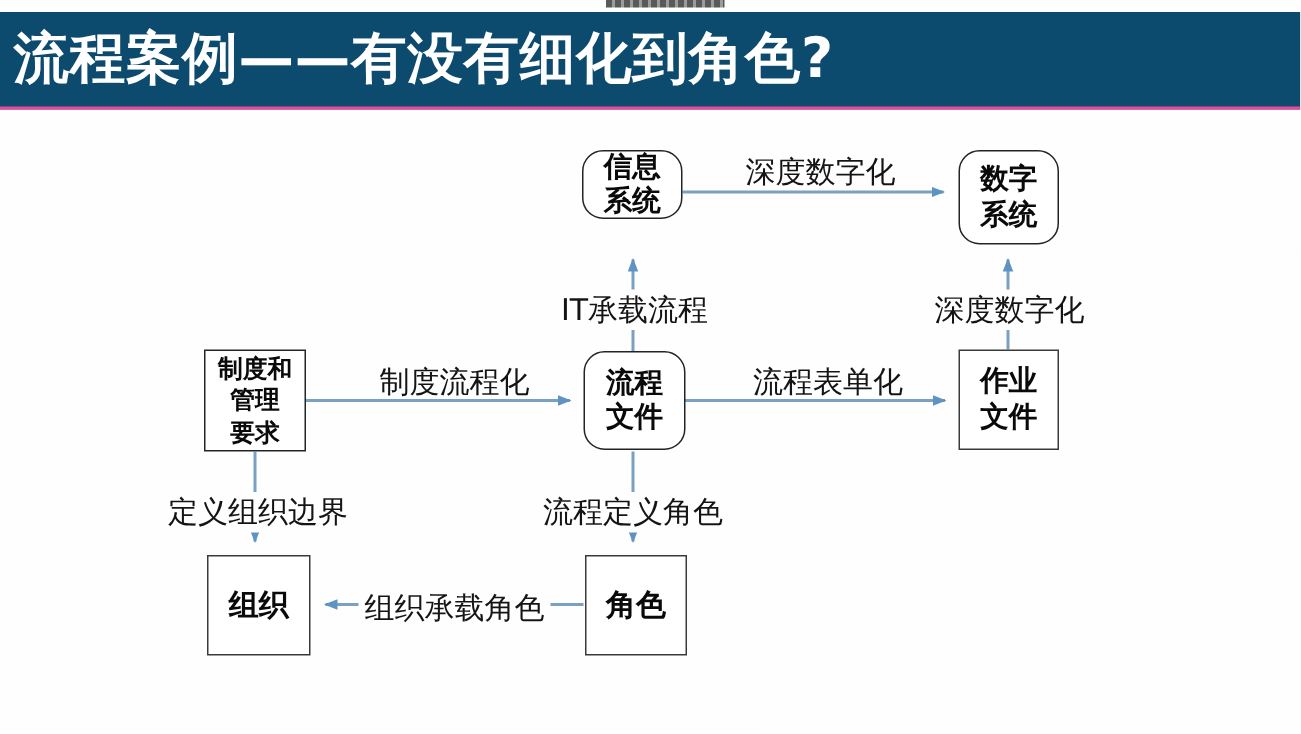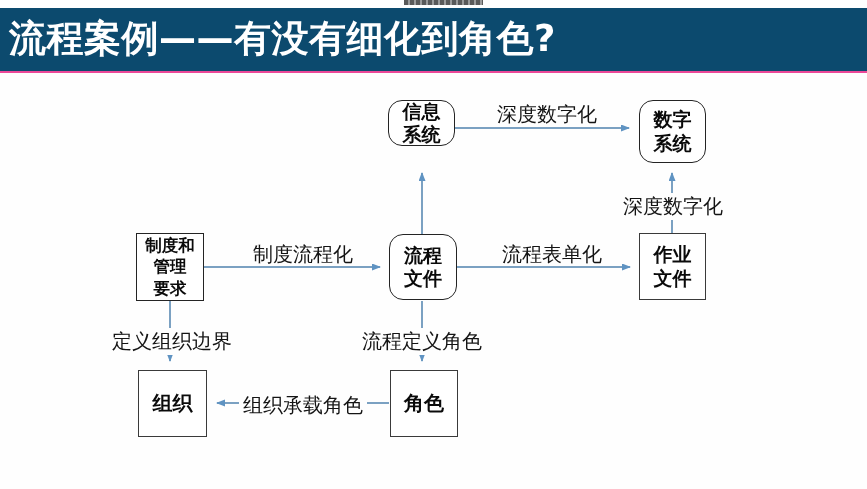--- a/index.html
+++ b/index.html
@@ -111,20 +111,21 @@
 管理
 要求</div>
   <div class="node rounded n-process">流程
 文件</div>
   <div class="node n-work">作业
 文件</div>
   <div class="node n-org">组织</div>
   <div class="node n-role">角色</div>
 
   <div class="edge-label el-deep">深度数字化</div>
+  <div class="edge-label on-line el-it">IT承载流程</div>
   <div class="edge-label on-line el-workdig">深度数字化</div>
   <div class="edge-label el-p2p">制度流程化</div>
   <div class="edge-label on-line el-bound">定义组织边界</div>
   <div class="edge-label el-form">流程表单化</div>
   <div class="edge-label on-line el-defrole">流程定义角色</div>
   <div class="edge-label on-line el-carry">组织承载角色</div>
 
 </div>
 
 </body></html>

